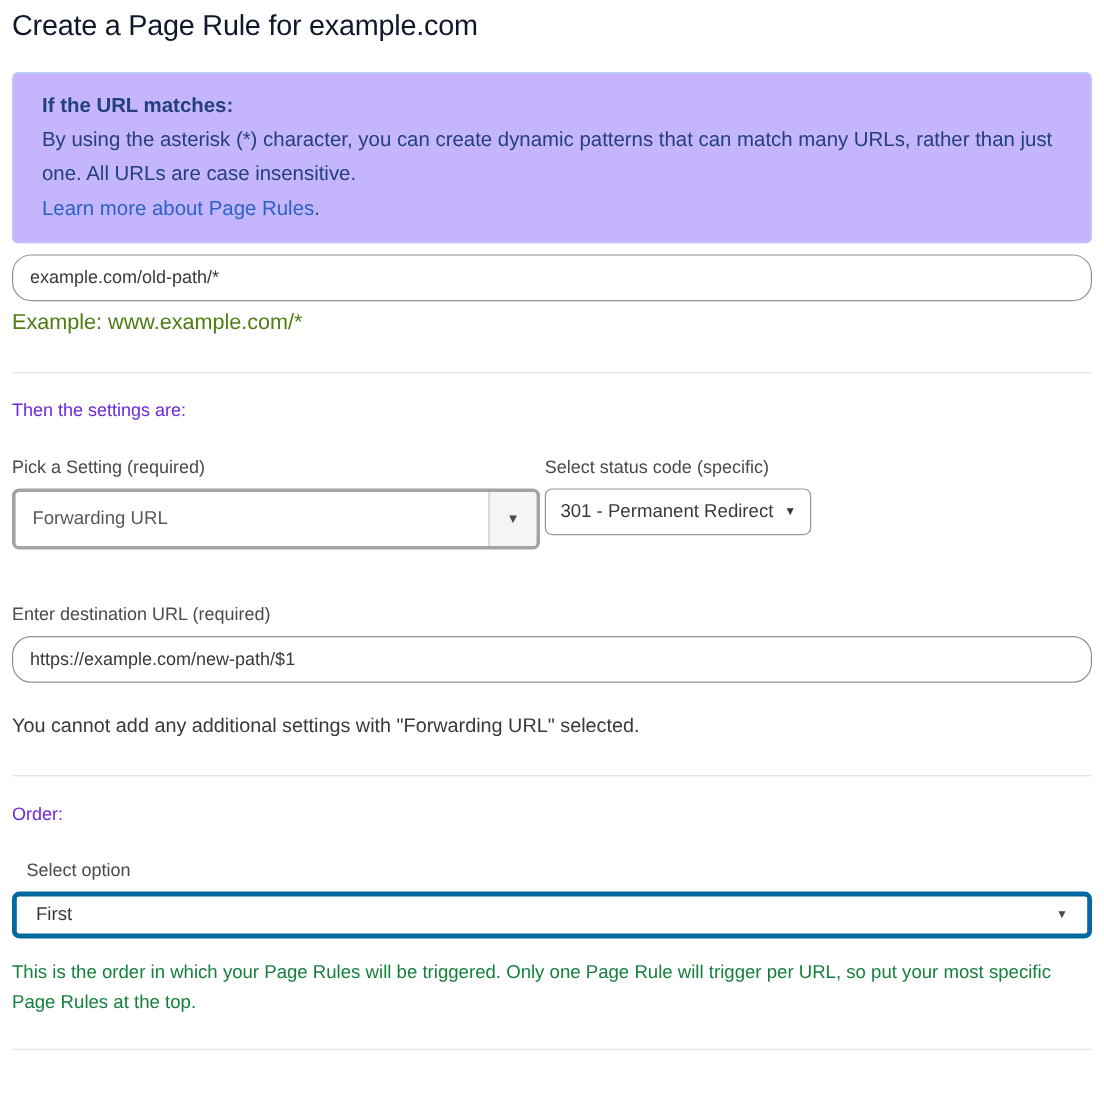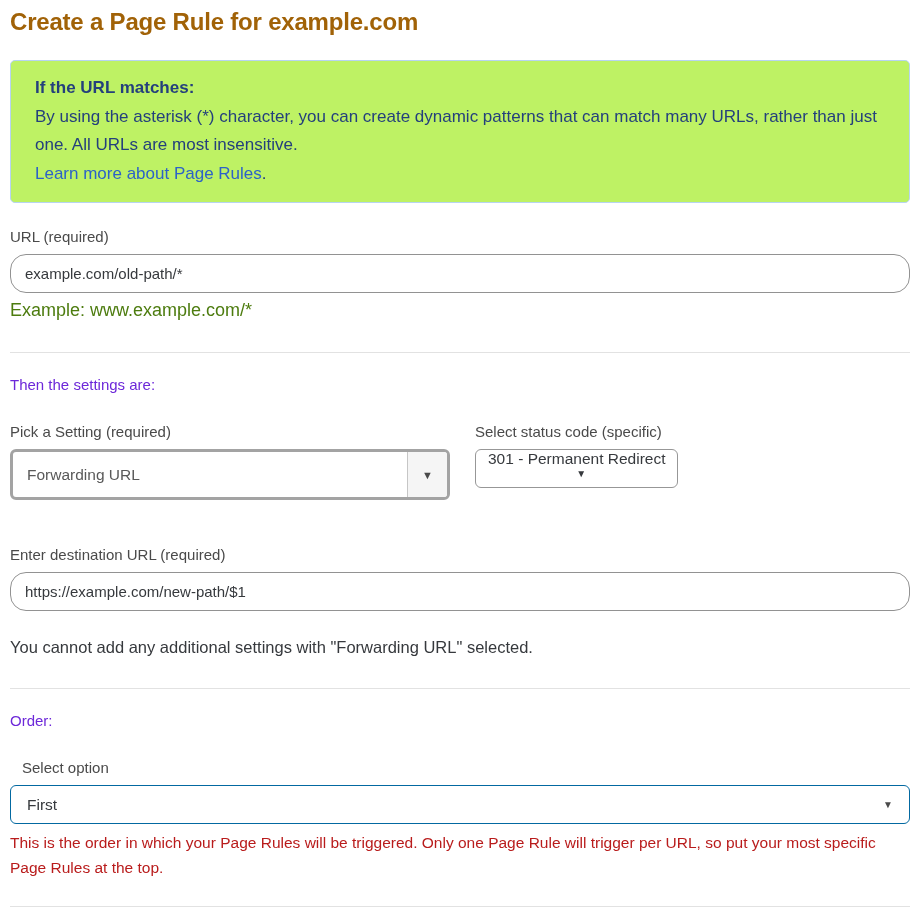--- a/index.html
+++ b/index.html
@@ -8,28 +8,28 @@
     font-family: "Liberation Sans", "DejaVu Sans", sans-serif;
     color: #36393d;
     width: 920px;
     height: 921px;
     overflow: hidden;
   }
   .page { padding: 8px 10px 0 10px; }
 
   h1.page-title {
     font-size: 24px;
-    font-weight: 700;
-    color: #a16207;
+    font-weight: 400;
+    color: #0f172a;
     letter-spacing: -0.2px;
     margin-bottom: 24px;
   }
 
   .info-box {
-    background: #bef264;
+    background: #c4b5fd;
     border: 1px solid #b7d4f1;
     border-radius: 5px;
     padding: 13px 24px 14px 24px;
     color: #24407c;
     font-size: 17px;
     line-height: 28.5px;
   }
   .info-heading { font-weight: 700; }
   .info-link-line a {
     color: #2c62c8;
@@ -75,21 +75,21 @@
   h2.section-heading {
     margin-top: 23px;
     font-size: 15px;
     font-weight: 400;
     color: #6d28d9;
   }
 
   .selects-row {
     margin-top: 30px;
     display: flex;
-    gap: 25px;
+    gap: 4px;
   }
   .select-col-left { width: 440px; }
 
   .split-select {
     margin-top: 9px;
     width: 440px;
     height: 51px;
     border: 3px solid #a3a3a3;
     border-radius: 6px;
     background: #ffffff;
@@ -122,21 +122,20 @@
     display: inline-flex;
     align-items: center;
     height: 39px;
     border: 1px solid #979797;
     border-radius: 6px;
     background: #ffffff;
     padding: 0 12px;
     font-size: 15.5px;
     color: #36393d;
     cursor: pointer;
-    flex-direction: column;
   }
   .inline-select .caret {
     font-size: 10px;
     color: #36393d;
     margin-left: 9px;
   }
 
   .lbl-destination { margin-top: 46px; }
 
   .note {
@@ -144,62 +143,61 @@
     font-size: 16.5px;
     color: #36393d;
   }
 
   .lbl-order { margin-top: 30px; margin-left: 12px; }
 
   .full-select {
     margin-top: 9px;
     width: 900px;
     height: 39px;
-    border: 1px solid #0369a1;
+    border: 4px solid #0369a1;
     border-radius: 6px;
     background: #ffffff;
     display: flex;
     align-items: center;
     padding: 0 16px;
     font-size: 15.5px;
     color: #36393d;
     cursor: pointer;
     position: relative;
   }
   .full-select .caret {
     position: absolute;
     right: 16px;
     font-size: 10px;
     color: #4a4a4a;
   }
 
   .order-desc {
-    margin-top: 6px;
+    margin-top: 16px;
     font-size: 15.5px;
     line-height: 25px;
-    color: #b91c1c;
+    color: #15803d;
     max-width: 880px;
   }
 
   .divider-bottom { margin-top: 26px; }
 </style>
 </head>
 <body>
 
 <div class="page">
 
   <h1 class="page-title">Create a Page Rule for example.com</h1>
 
   <div class="info-box">
     <div class="info-heading">If the URL matches:</div>
-    <div class="info-body">By using the asterisk (*) character, you can create dynamic patterns that can match many URLs, rather than just one. All URLs are most insensitive.</div>
+    <div class="info-body">By using the asterisk (*) character, you can create dynamic patterns that can match many URLs, rather than just one. All URLs are case insensitive.</div>
     <div class="info-link-line"><a>Learn more about Page Rules</a><span>.</span></div>
   </div>
 
-  <label class="field-label lbl-url">URL (required)</label>
   <input type="text" class="text-input" value="example.com/old-path/*" style="">
   <div class="hint">Example: www.example.com/*</div>
 
   <hr class="divider">
 
   <h2 class="section-heading">Then the settings are:</h2>
 
   <div class="selects-row">
     <div class="select-col-left">
       <label class="field-label">Pick a Setting (required)</label>

